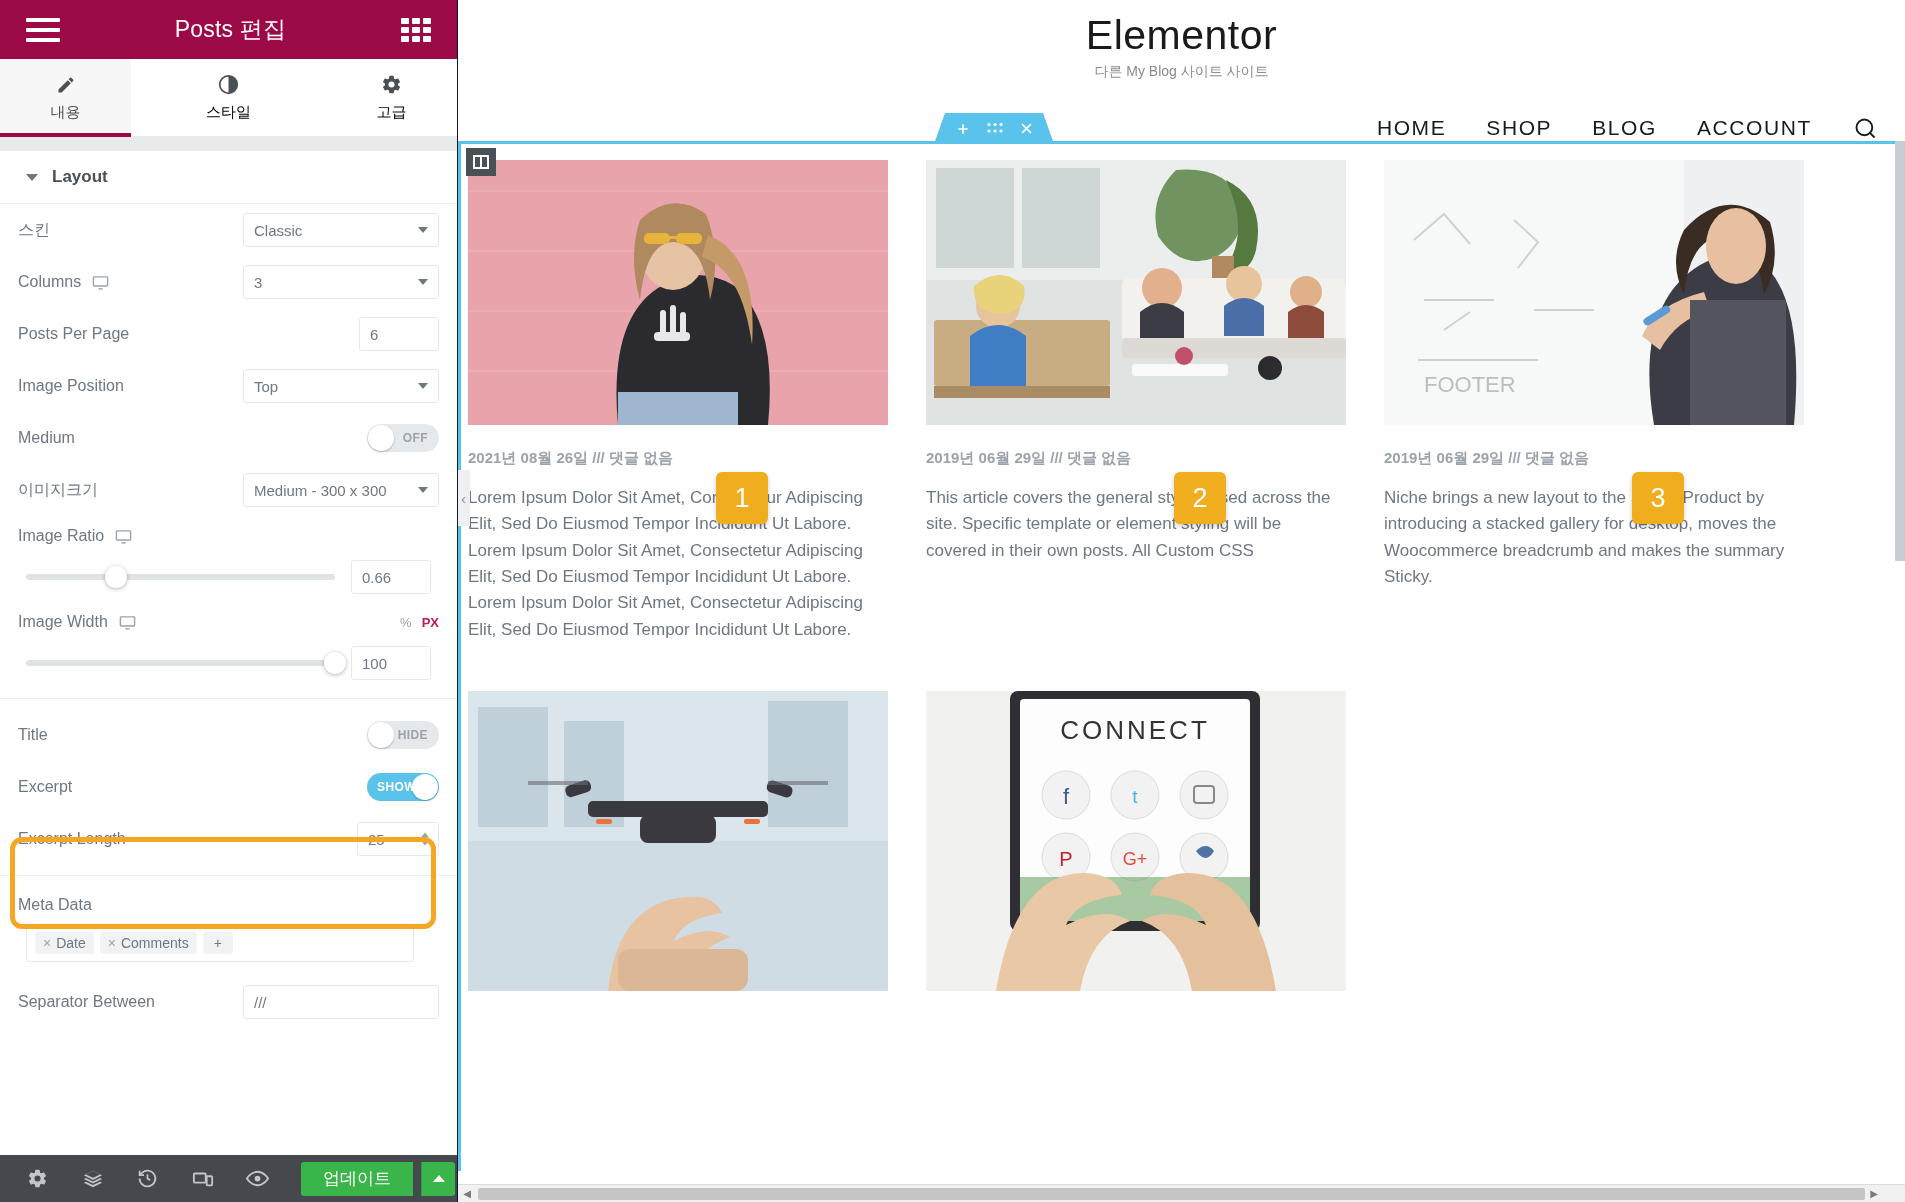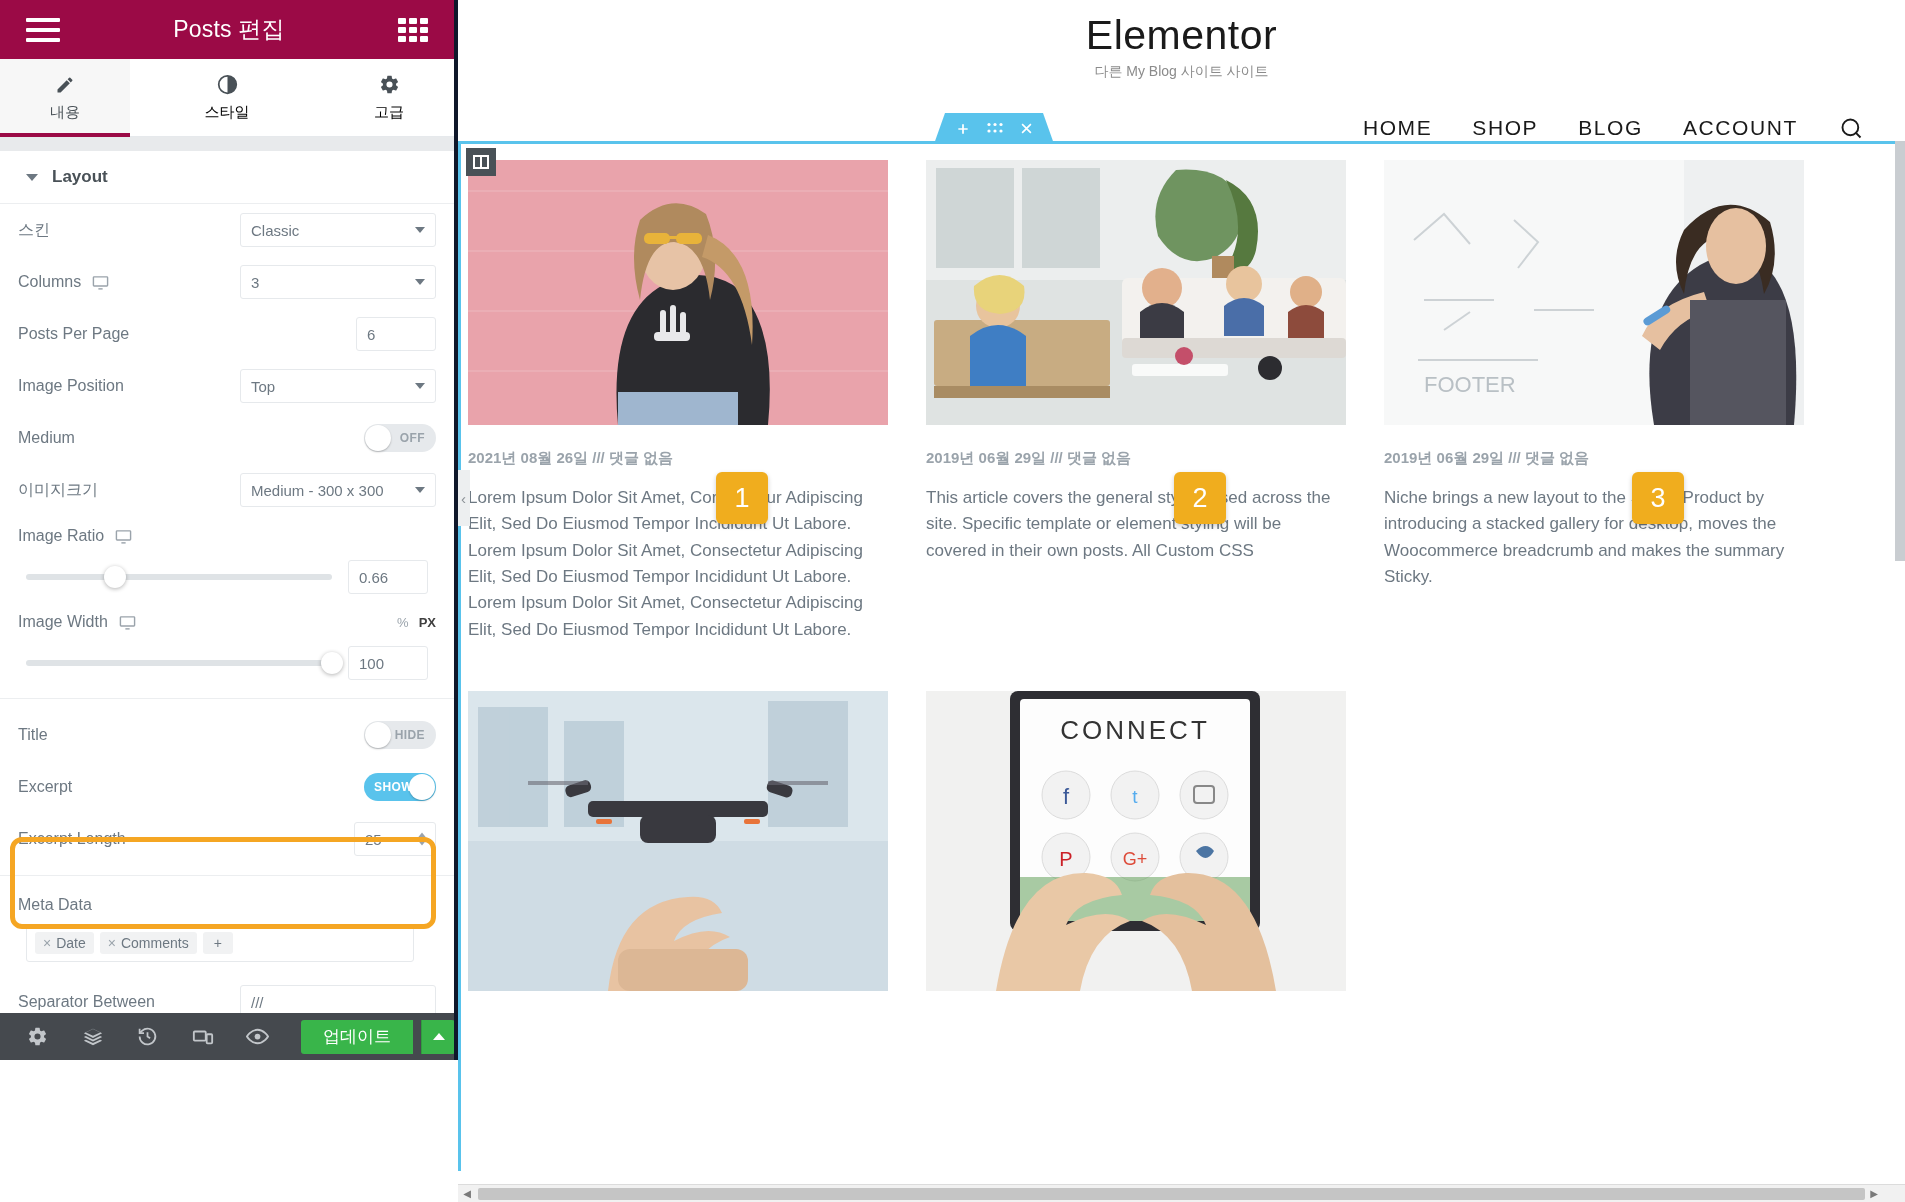--- a/index.html
+++ b/index.html
@@ -7,23 +7,23 @@
     width: 1905px; height: 1202px;
     overflow: hidden;
     font-family: "Liberation Sans", sans-serif;
     background: #fff;
   }
   #root { position: relative; width: 1905px; height: 1202px; }
 
   
   #panel {
     position: absolute; left: 0; top: 0;
-    width: 458px; height: 1060px;
+    width: 458px; height: 1202px;
     background: #fff;
-    border-right: 4px solid #0f172a;
+    border-right: 1px solid #0f172a;
     overflow: hidden;
   }
   #panel-header {
     height: 59px; background: #9b0a46;
     display: flex; align-items: center; justify-content: space-between;
     padding: 0 26px;
   }
   .ham { width: 34px; height: 24px; display:flex; flex-direction:column; justify-content:space-between; cursor:pointer;}
   .ham i { display:block; height:4px; background:#fff; border-radius:1px;}
   #panel-title { color:#fff; font-size:23px; font-weight:400; letter-spacing:.2px; }
@@ -129,21 +129,21 @@
   #update-caret i { width:0;height:0;border-left:6px solid transparent;border-right:6px solid transparent;border-bottom:7px solid #fff; }
 
   
   #preview { position:absolute; left:458px; top:0; right:0; bottom:0; background:#fff; overflow:hidden; }
   #site-head { padding-top:12px; }
   #brand { text-align:center; }
   #brand-title { font-size:41px; color:#1a1a1a; font-weight:400; letter-spacing:.5px; font-family:"Liberation Sans",sans-serif;}
   #brand-tag { font-size:14px; color:#8b8b8b; margin-top:4px; }
   #nav {
     display:flex; align-items:center; justify-content:flex-end; gap:40px;
-    padding-right:40px; margin-top:26px; height:42px;
+    padding-right:26px; margin-top:26px; height:42px;
   }
   #nav a { font-size:21px; color:#1a1a1a; text-decoration:none; letter-spacing:1.6px; cursor:pointer; }
   .search-ico { color:#1a1a1a; display:flex; cursor:pointer; }
 
   
   #wtoolbar {
     position:absolute; left:476px; top:113px; width:120px; height:31px;
     background:#59c3ec; display:flex; align-items:center; justify-content:center; gap:16px;
     clip-path: polygon(11px 0, calc(100% - 11px) 0, 100% 100%, 0 100%);
     z-index:20; color:#fff;
@@ -352,21 +352,21 @@
           <span>Image Width</span>
           <span class="monitor-ico">
             <svg width="17" height="17" viewBox="0 0 24 24" fill="none" stroke="currentColor" stroke-width="2">
                 <rect x="2" y="4" width="20" height="13" rx="1"></rect>
                 <path d="M9 21h6"></path>
               </svg>
           </span>
         </div>
         <div class="ctl-right" style="gap:10px; font-size:13px; color:#9aa3ab;">
           <span>%</span>
-          <span class="active-unit" style="color:#404040;font-weight:bold;">PX</span>
+          <span class="active-unit" style="color:#be185d;font-weight:bold;">PX</span>
         </div>
       </div>
       <div class="slider-row">
         <div class="track">
           <span class="knob2" id="width-knob" style="left: 100%;"></span>
         </div>
         <div class="num-input">100</div>
       </div>
 
       <div class="divider"></div>

